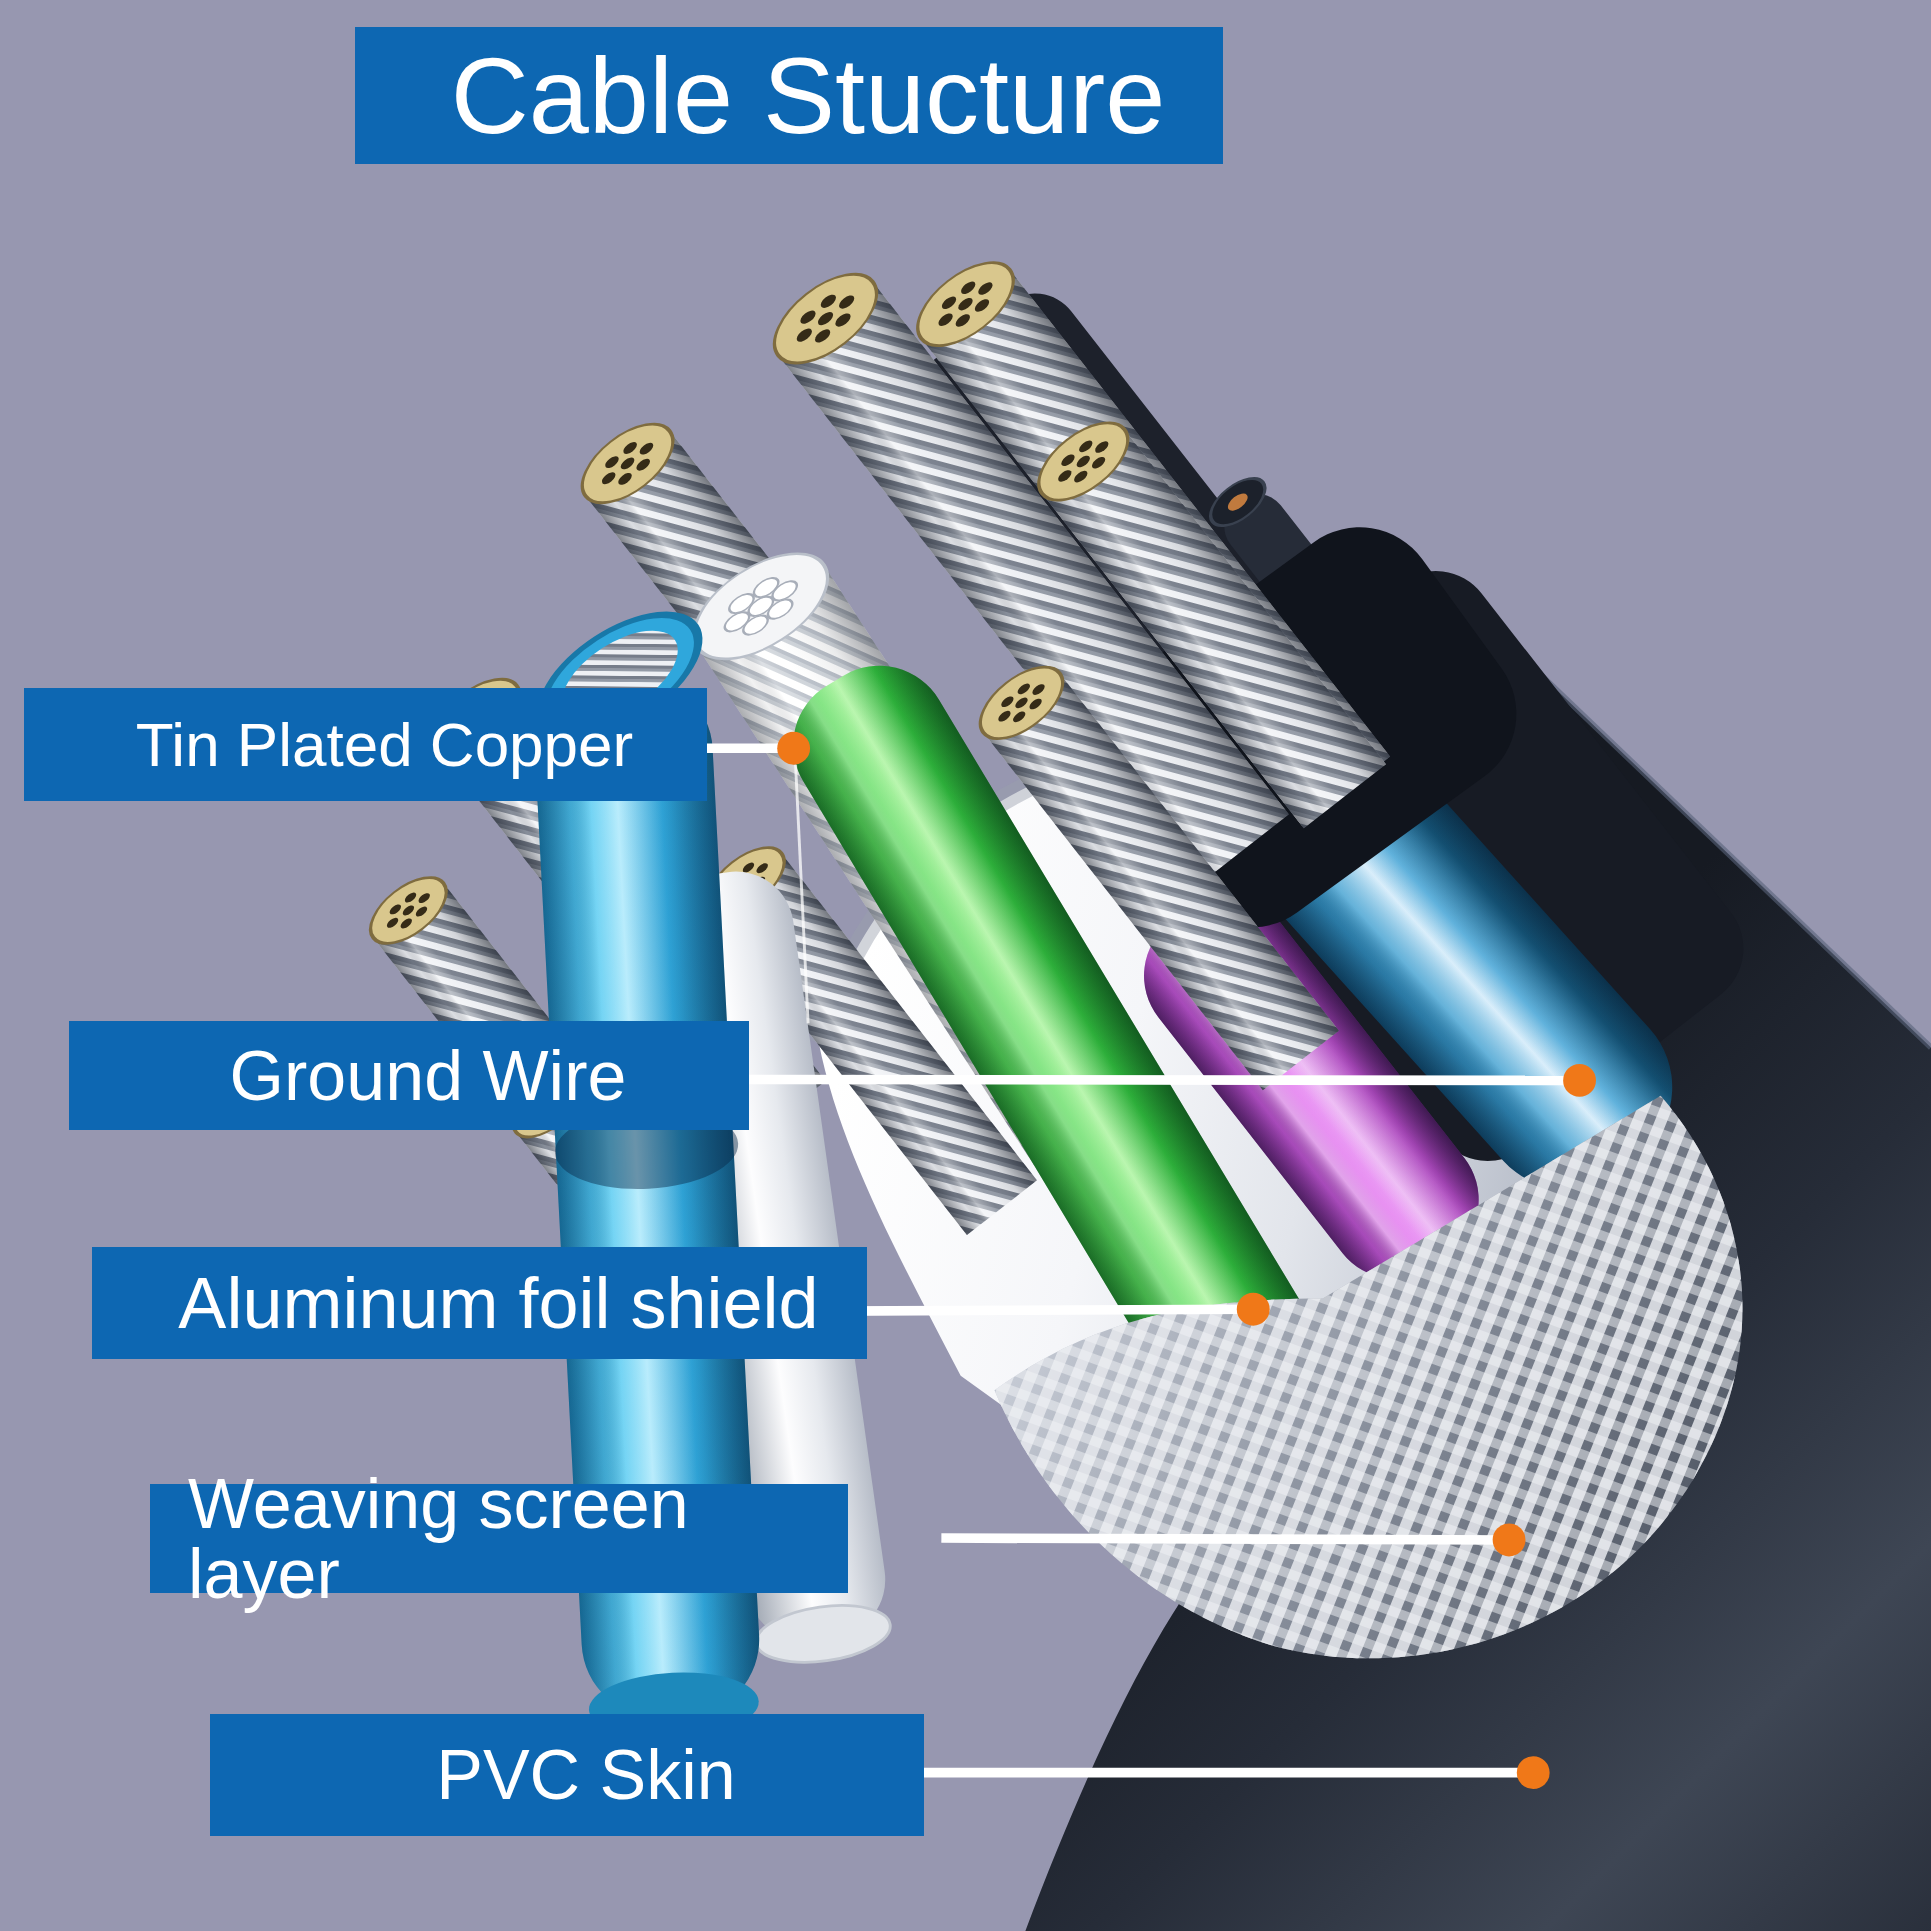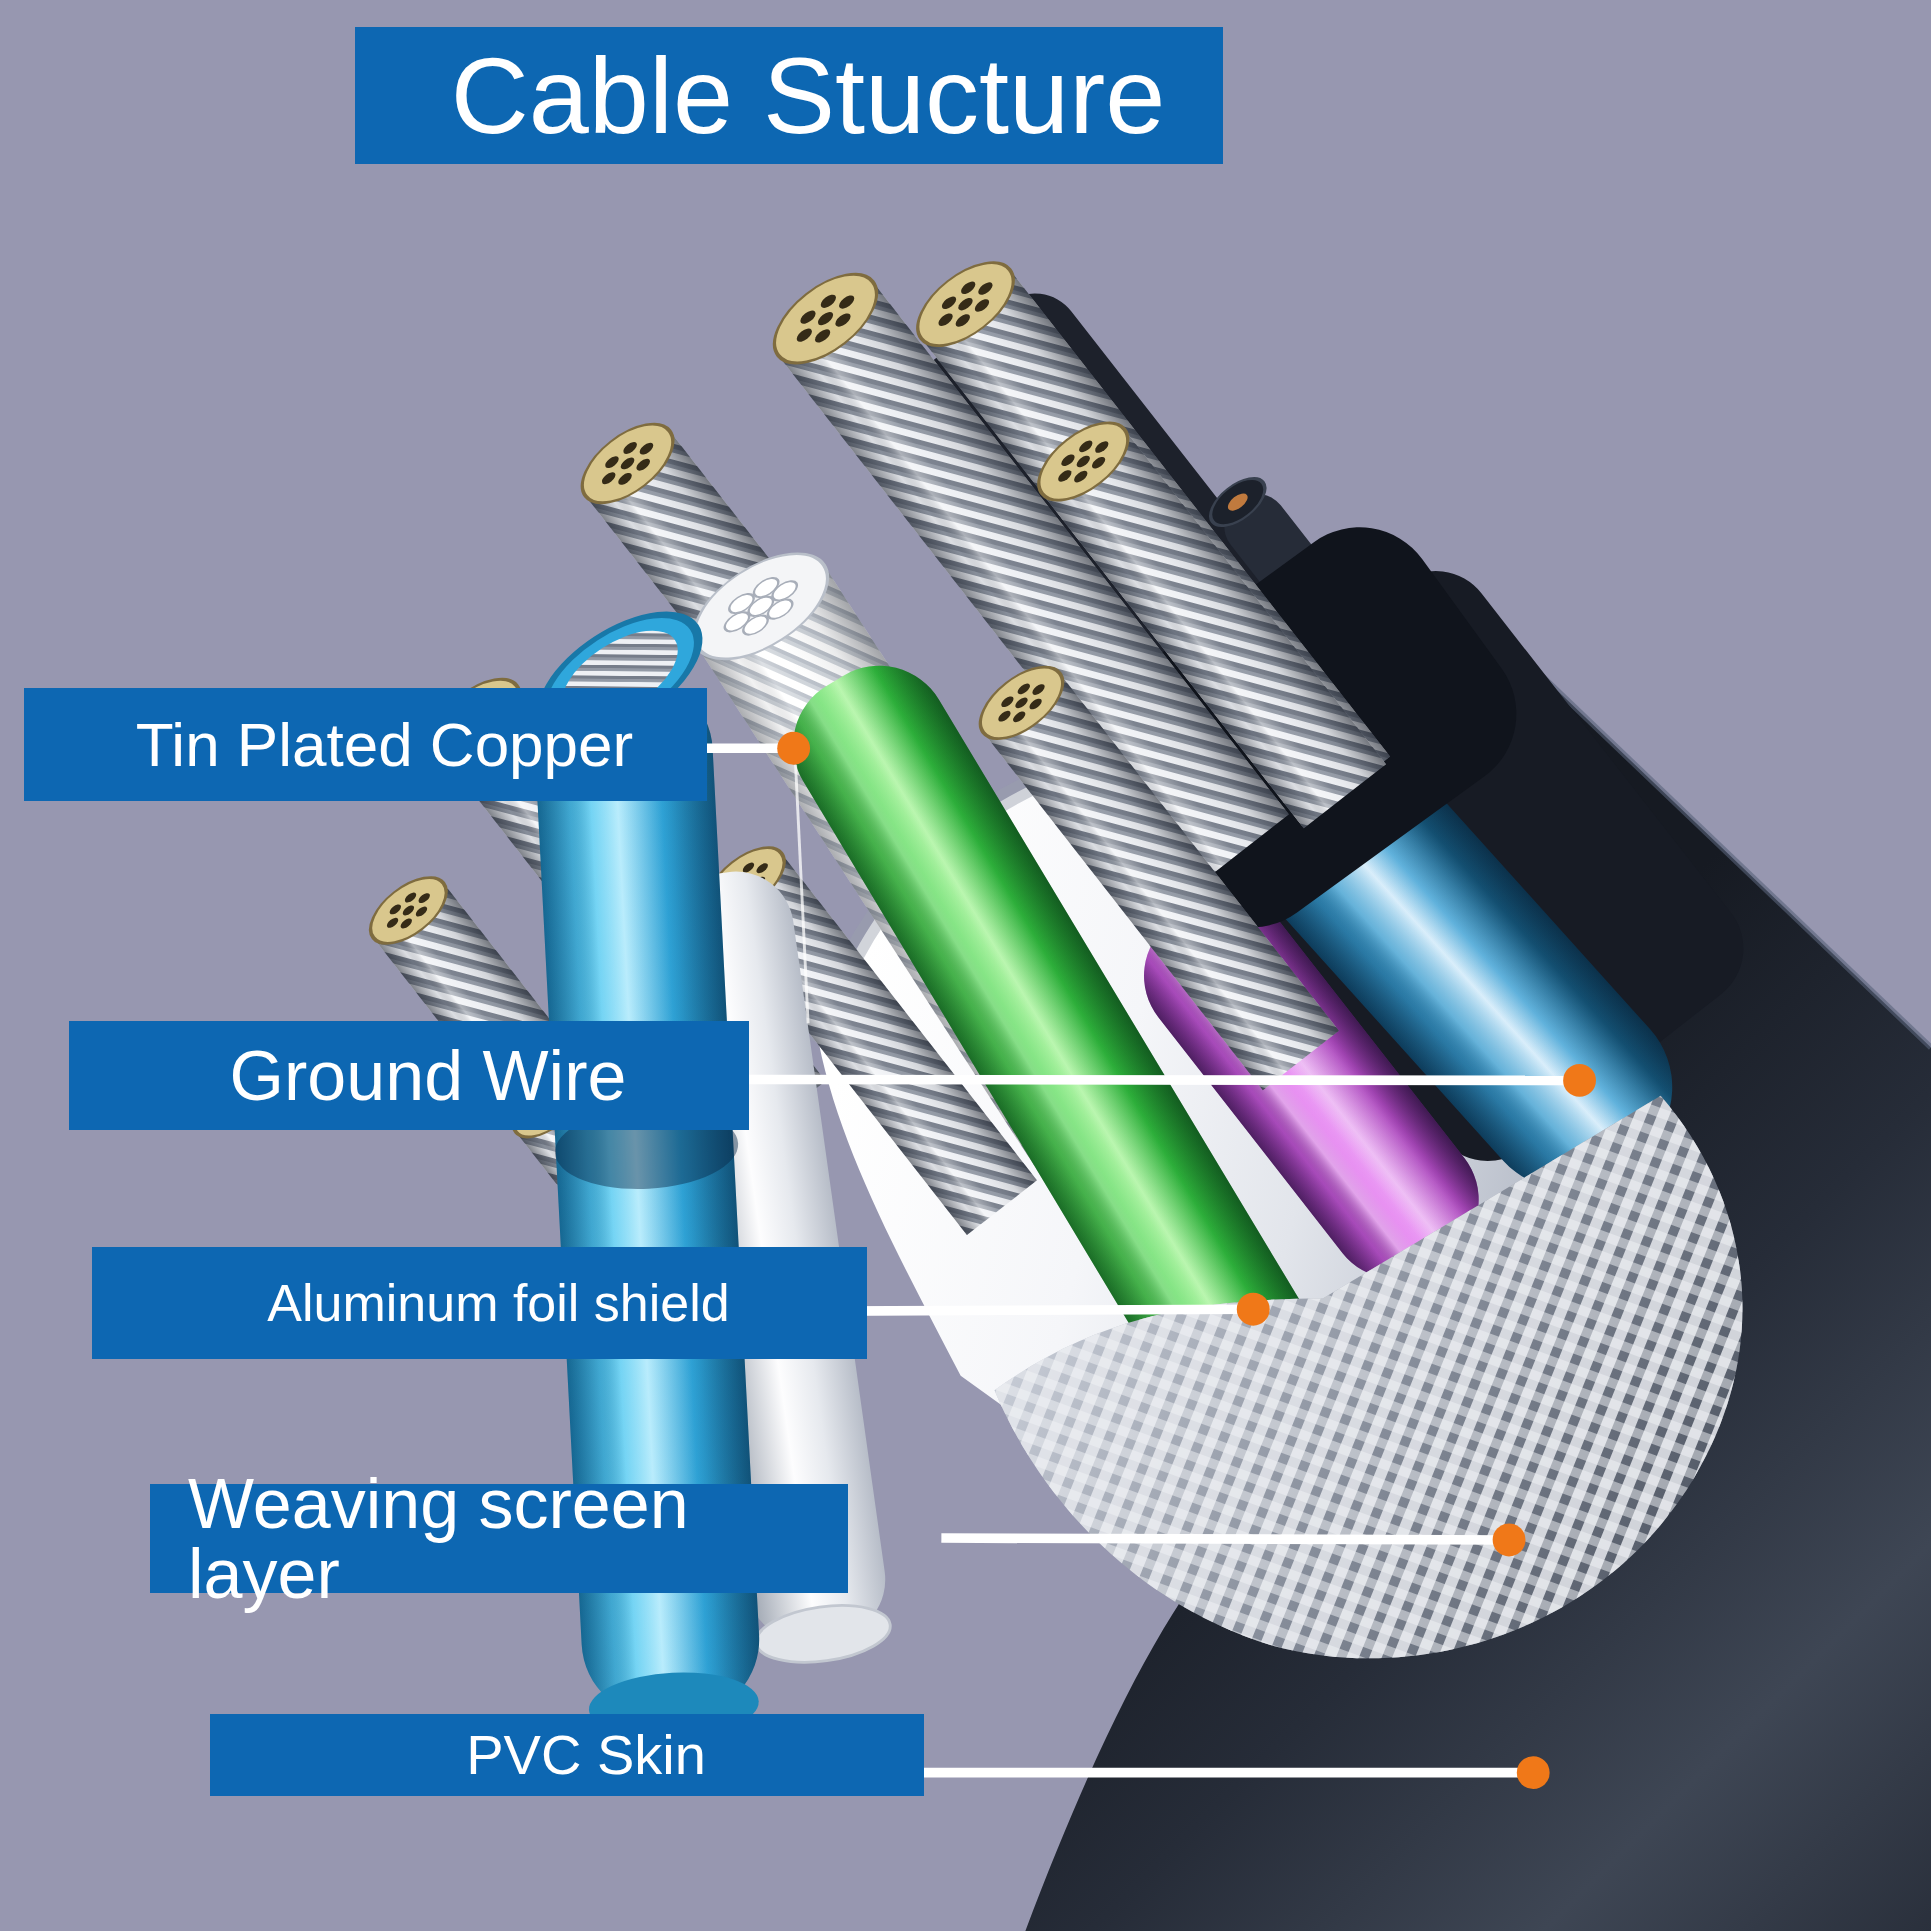--- a/index.html
+++ b/index.html
@@ -4,23 +4,23 @@
 <style>
   html,body{margin:0;padding:0;}
   body{width:1931px;height:1931px;overflow:hidden;font-family:"Liberation Sans",sans-serif;}
   .canvas{position:relative;width:1931px;height:1931px;background:var(--background,#9797b0);}
   .cable-svg{position:absolute;left:0;top:0;z-index:1;}
   .banner{position:absolute;display:flex;align-items:center;justify-content:center;
           background:var(--label-blue,#0d67b2);color:var(--text-white,#fff);z-index:2;line-height:1;padding-left:38px;}
   .title{left:355px;top:27px;width:830px;height:137px;font-size:108px;}
   .lbl1{left:24px; top:688px; width:645px;height:113px;font-size:62px;}
   .lbl2{left:69px; top:1021px;width:642px;height:109px;font-size:70px;}
-  .lbl3{left:92px; top:1247px;width:737px;height:112px;font-size:52px;}
+  .lbl3{left:92px; top:1247px;width:737px;height:112px;font-size:72px;}
   .lbl4{left:150px;top:1484px;width:660px;height:109px;font-size:70px;}
-  .lbl5{left:210px;top:1714px;width:676px;height:82px;font-size:56px;}
+  .lbl5{left:210px;top:1714px;width:676px;height:122px;font-size:70px;}
 </style>
 </head>
 <body>
 
 <div class="canvas">
 
 <svg class="cable-svg" width="1931" height="1931" viewBox="0 0 2000 2000">
   <defs>
     <linearGradient id="cylShade" x1="0" y1="0" x2="1" y2="0">
       <stop offset="0" stop-color="rgba(15,20,30,.50)"></stop>

